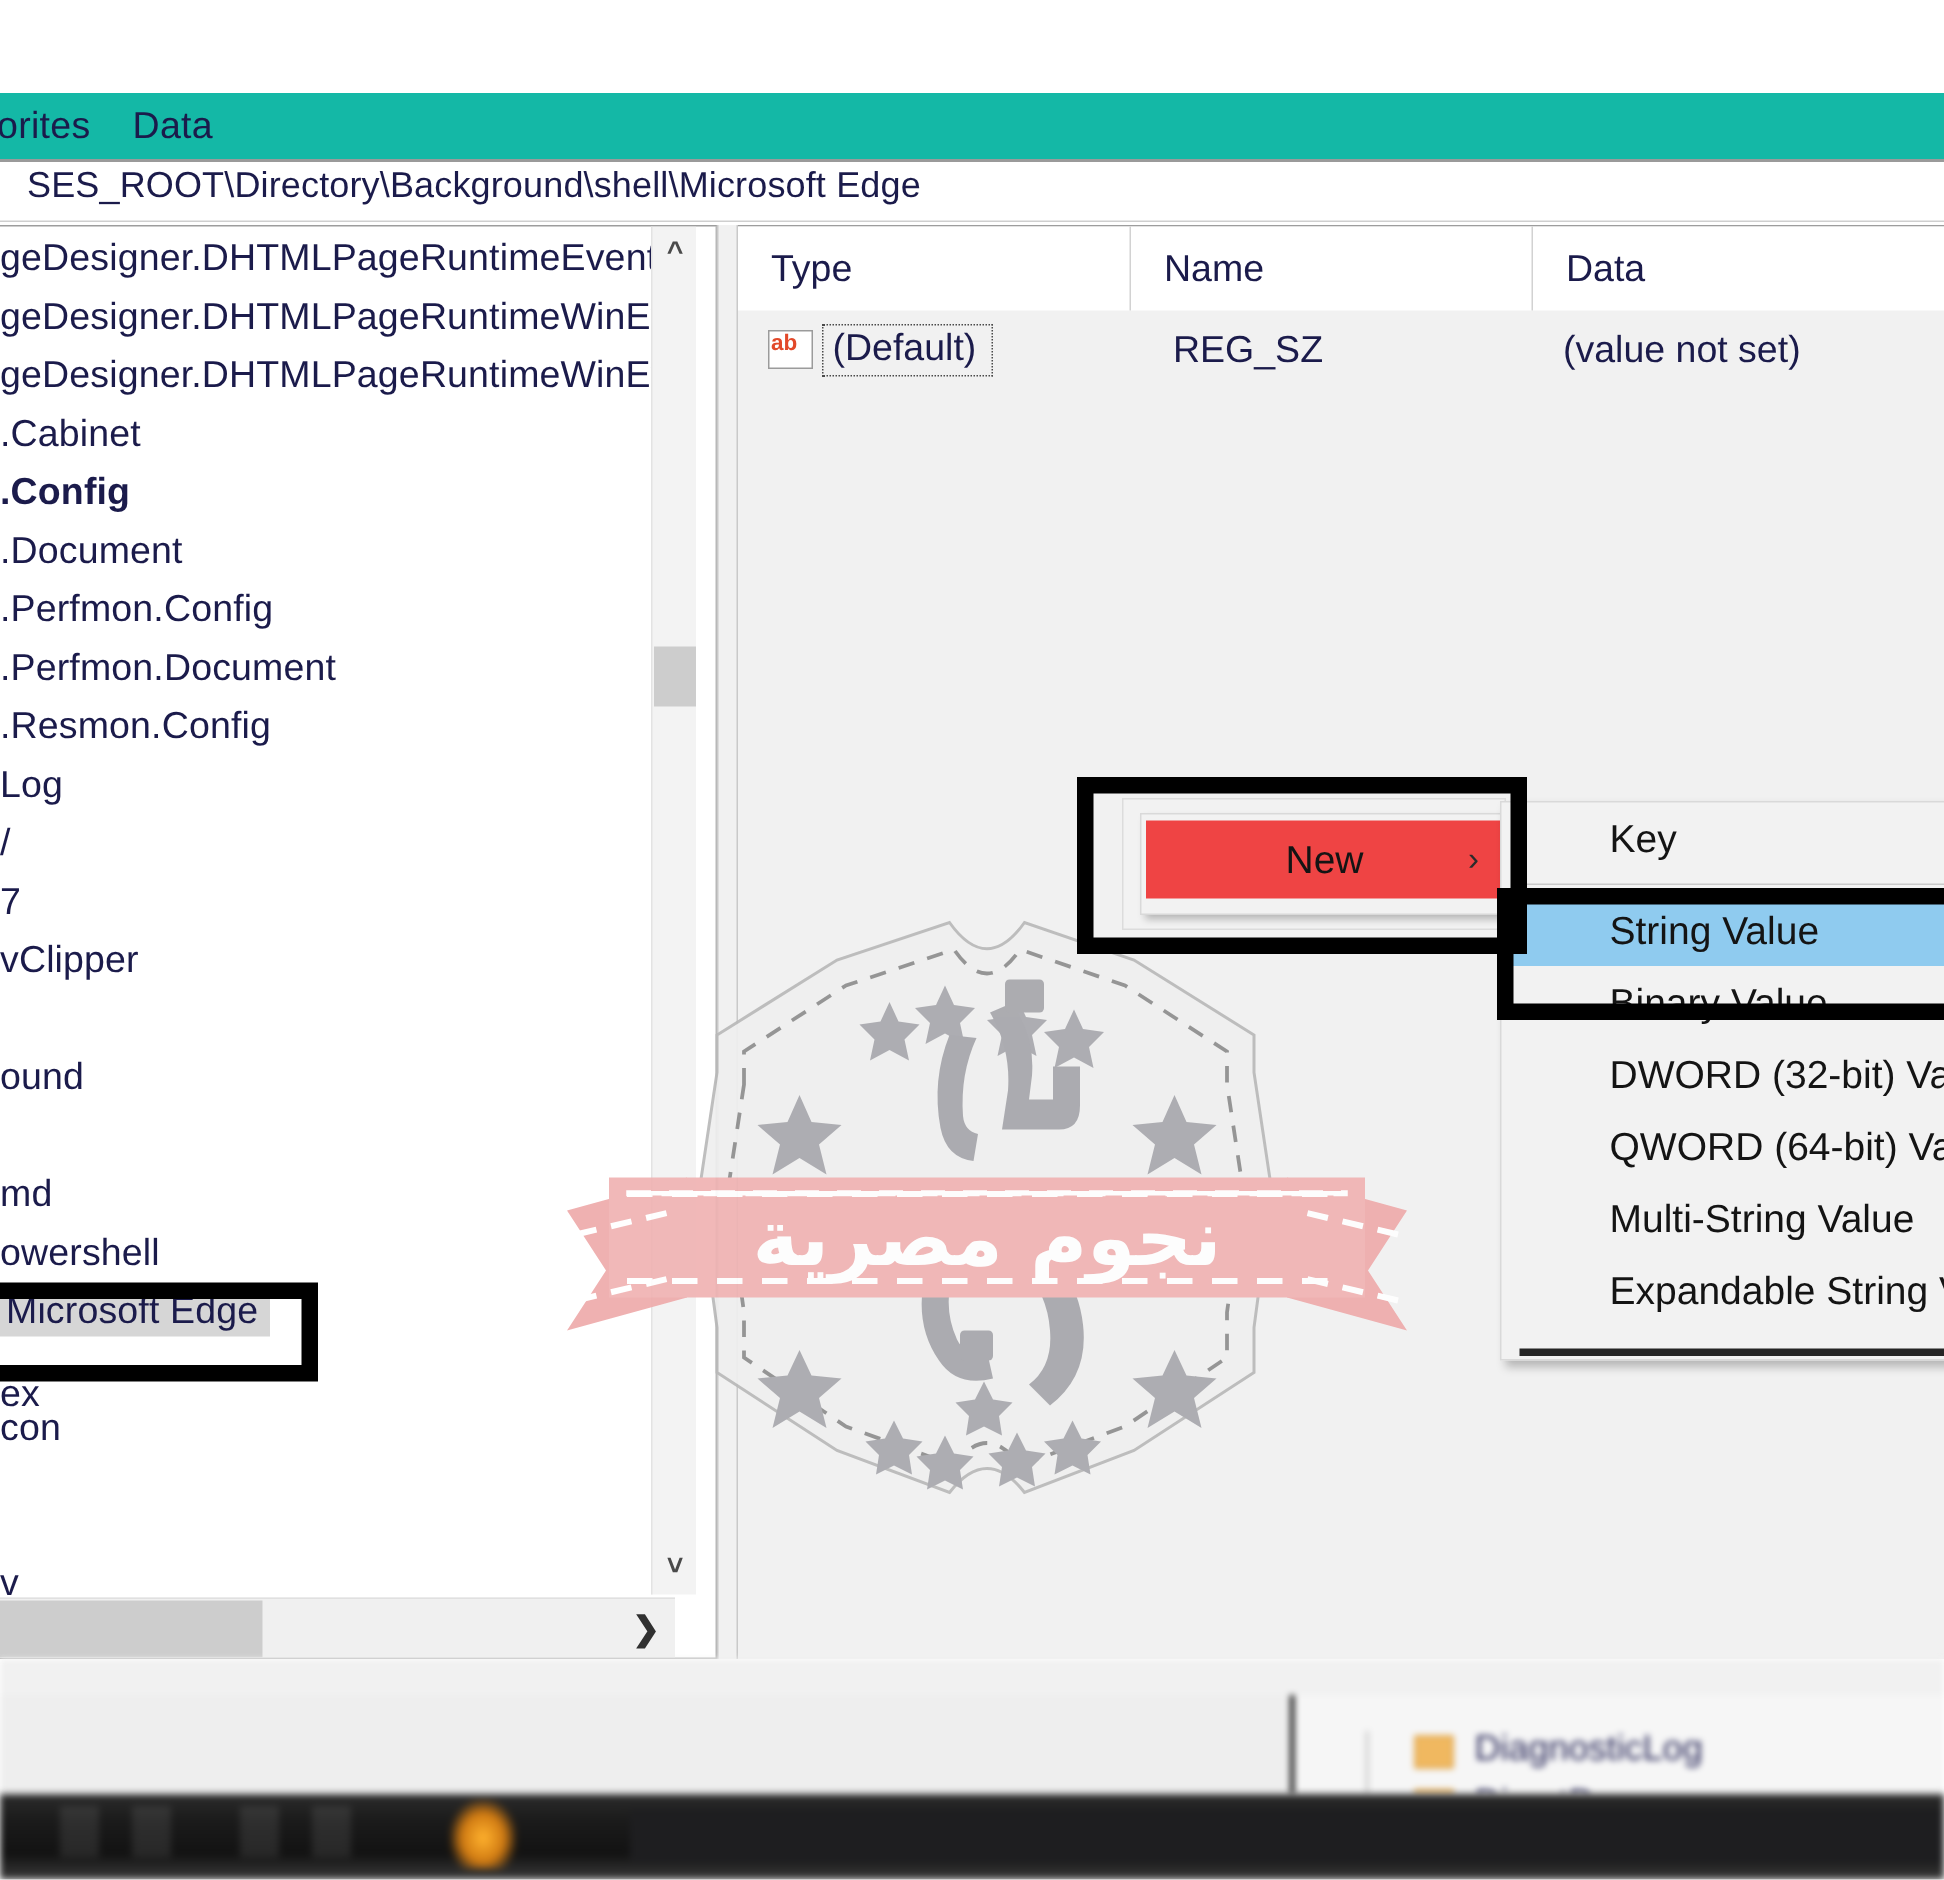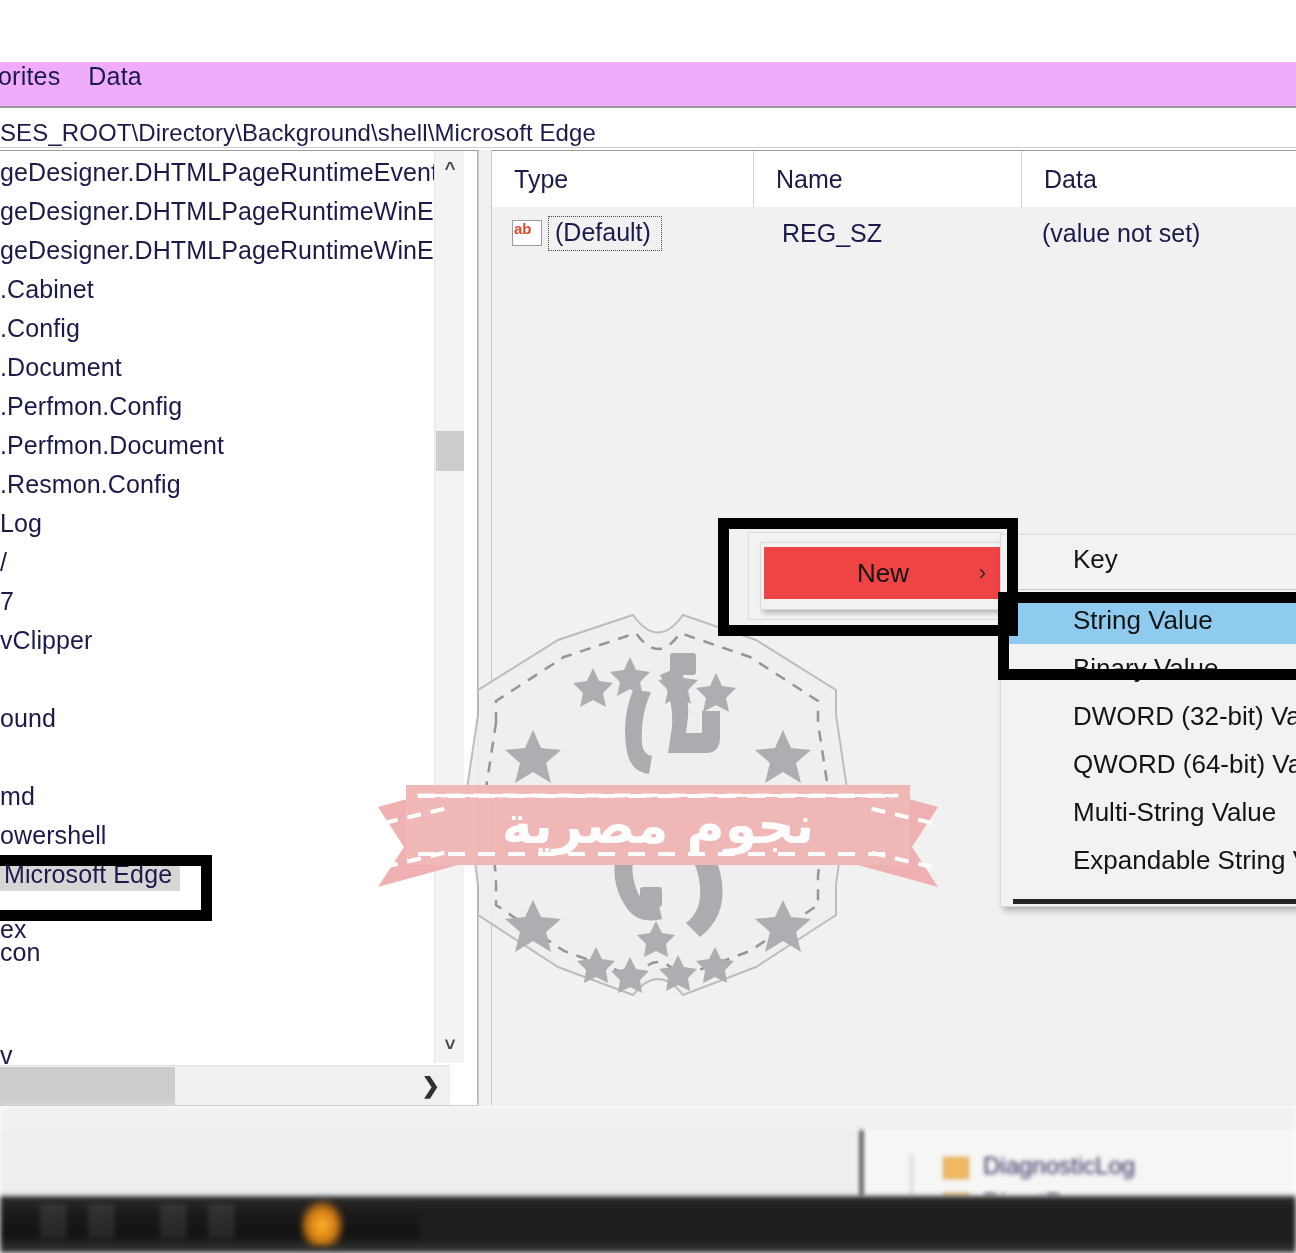--- a/index.html
+++ b/index.html
@@ -8,36 +8,36 @@
     overflow: hidden;
     background: #ffffff;
     font-family: "Liberation Sans", sans-serif;
   }
 
   #root { position: relative; width: 1296px; height: 1253px; background:#fff; }
 
   
   .menubar {
     position: absolute; left: 0; top: 62px; width: 1296px; height: 46px;
-    background: #f0abfc;
+    background: #14b8a6;
     border-bottom: 2px solid #9a9a9a;
-    display: flex; 
+    display: flex; align-items: center;
   }
   .menubar .mi {
     font-size: 25px; color: #1b1b4b; letter-spacing: .2px;
     padding: 0 14px; white-space: nowrap; cursor: default;
   }
   .menubar .mi.first { padding-left: 0; margin-left: -2px; }
 
   
   .addressbar {
     position: absolute; left: 0; top: 110px; width: 1296px; height: 38px;
     background: #ffffff;
     border-bottom: 1px solid #cfcfcf;
-    display: flex; align-items: flex-end;
+    display: flex; align-items: flex-start; padding-left: 18px;
   }
   .addressbar .path {
     font-size: 24px; color: #1b1b4b; white-space: nowrap;
     padding-left: 0px; letter-spacing: .1px;
   }
 
   
   .panes { position: absolute; left: 0; top: 150px; width: 1296px; height: 956px; }
 
   
@@ -225,21 +225,21 @@
   </div>
 
   <div class="panes">
 
     <div class="treepane">
       <div class="treelist">
           <div class="tnode" style="top: 2px;"><span>geDesigner.DHTMLPageRuntimeEvent.1</span></div>
           <div class="tnode" style="top: 41px;"><span>geDesigner.DHTMLPageRuntimeWinEv</span></div>
           <div class="tnode" style="top: 80px;"><span>geDesigner.DHTMLPageRuntimeWinEv</span></div>
           <div class="tnode" style="top: 119px;"><span>.Cabinet</span></div>
-          <div class="tnode" style="top: 158px;"><span>.Config</span></div>
+          <div class="tnode" style="top: 158px; font-weight: bold;"><span>.Config</span></div>
           <div class="tnode" style="top: 197px;"><span>.Document</span></div>
           <div class="tnode" style="top: 275px;"><span>.Perfmon.Document</span></div>
           <div class="tnode" style="top: 236px;"><span>.Perfmon.Config</span></div>
           <div class="tnode" style="top: 314px;"><span>.Resmon.Config</span></div>
           <div class="tnode" style="top: 353px;"><span>Log</span></div>
           <div class="tnode" style="top: 392px;"><span>/</span></div>
           <div class="tnode" style="top: 431px;"><span>7</span></div>
           <div class="tnode" style="top: 470px;"><span>vClipper</span></div>
           <div class="tnode" style="top: 548px;"><span>ound</span></div>
           <div class="tnode" style="top: 626px;"><span>md</span></div>

